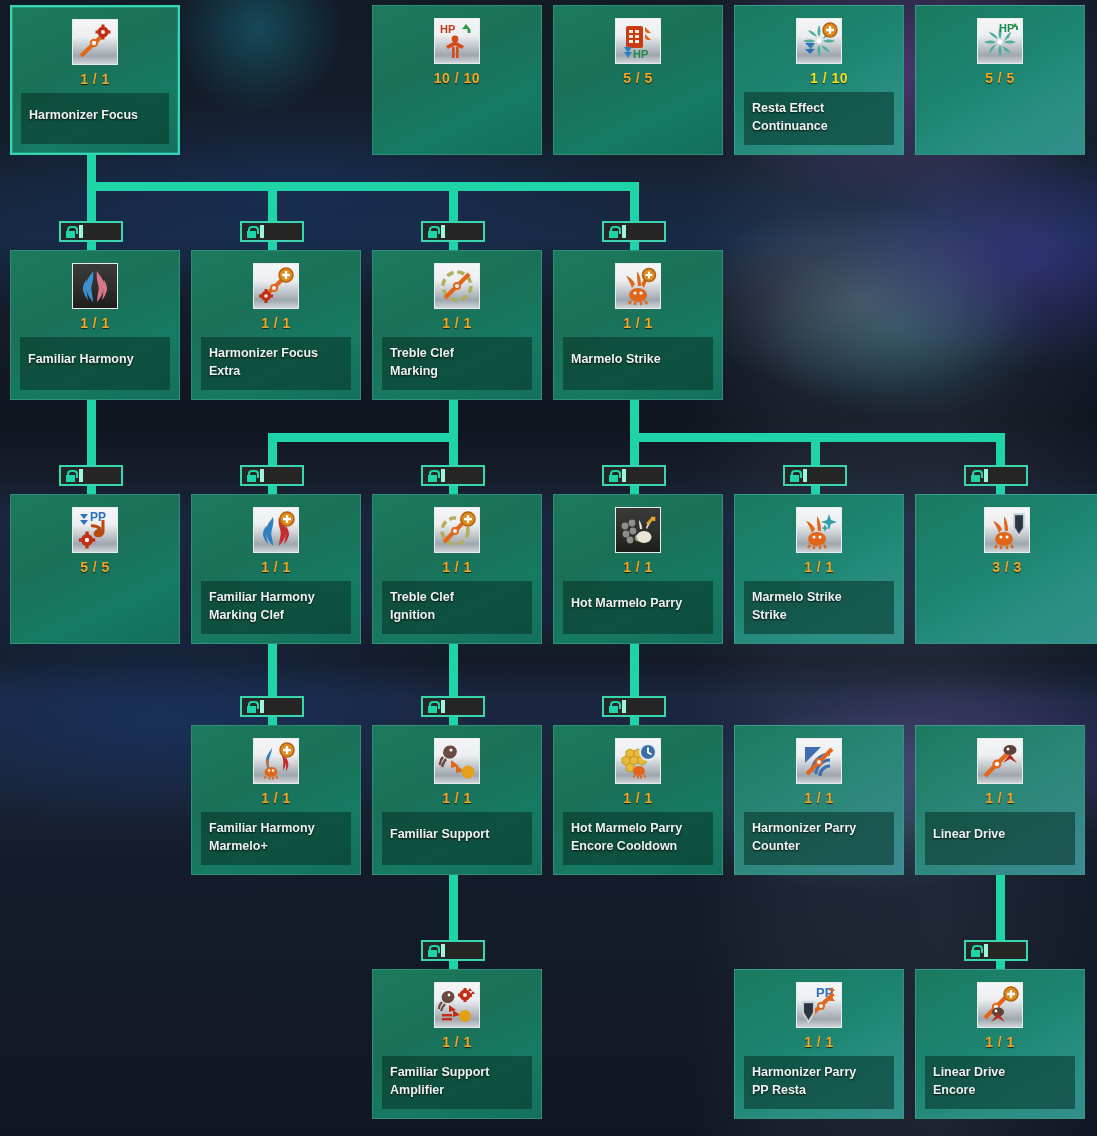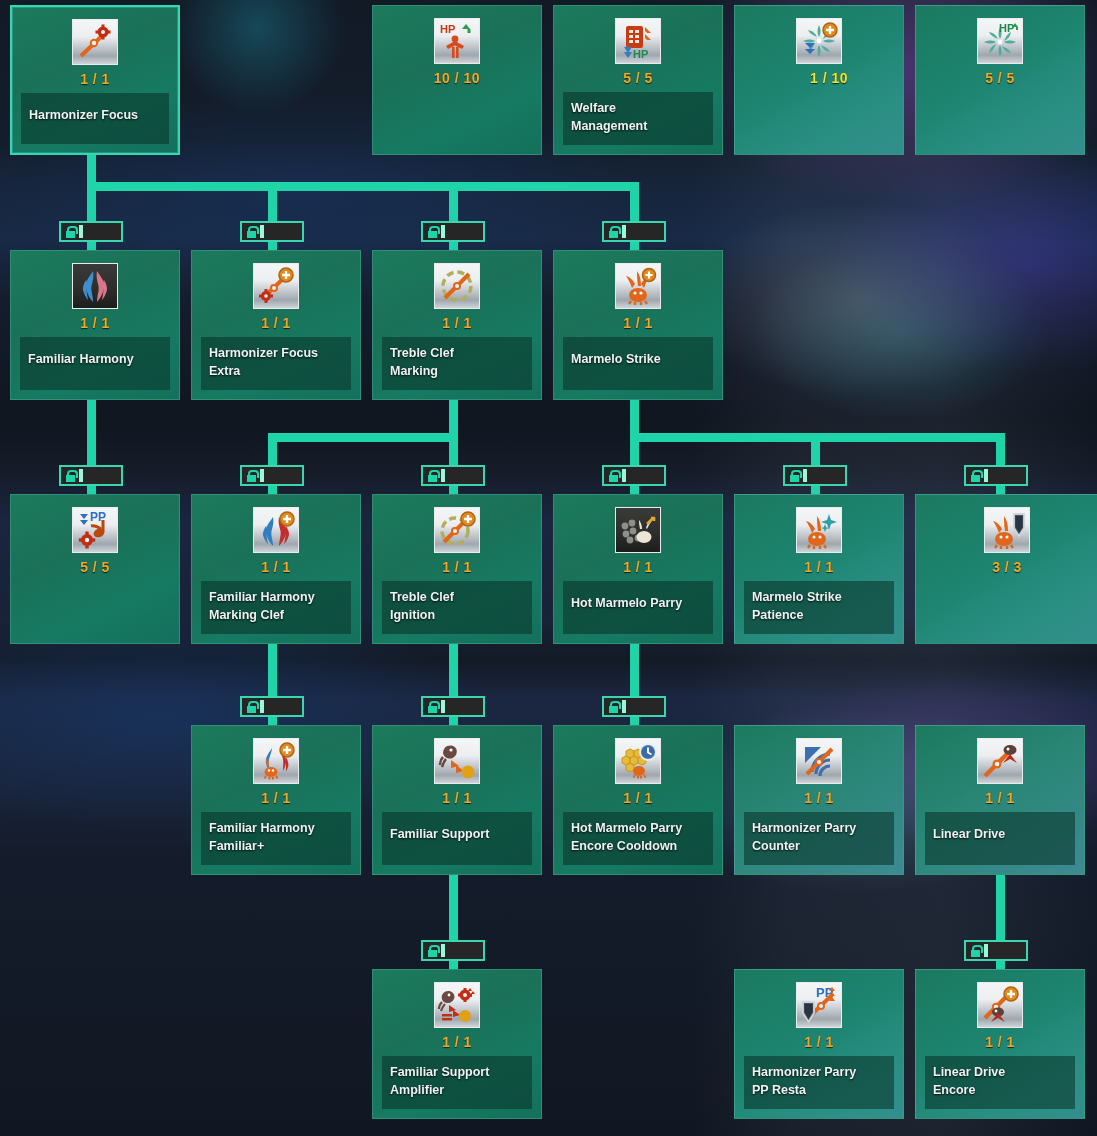--- a/index.html
+++ b/index.html
@@ -354,24 +354,20 @@
               <rect x="17" y="19" width="4" height="3"></rect>
             </g>
     <path d="M27 6l6 6h-4l-2-2z" fill="#e2661a"></path>
             <path d="M27 13l6 6h-4l-2-2z" fill="#e2661a"></path>
     <path d="M6 26l4 6 4-6z" fill="#2f7fc0"></path>
             <path d="M6 31l4 6 4-6z" fill="#2f7fc0"></path>
     <text x="15" y="37" font-size="11" font-weight="bold" fill="#1b8a4a" font-family="Liberation Sans,sans-serif">HP</text>
   </svg>
         </div>
         <div class="ranks">5 / 5</div>
-        <div class="nameplate">
-          <div class="line">Welfare</div>
-          <div class="line">Management</div>
-        </div>
       </div>
       <div class="node tint-teal" style="left: 734px; top: 5px; width: 170px; height: 150px;">
         <div class="icon-wrap">
           <svg width="40" height="40" viewBox="0 0 40 40">
     <g fill="#4fae9a">
       <path d="M20 4c2 5 2 8 0 12-2-4-2-7 0-12z"></path>
               <path d="M20 36c-2-5-2-8 0-12 2 4 2 7 0 12z"></path>
       <path d="M4 20c5-2 8-2 12 0-4 2-7 2-12 0z"></path>
               <path d="M36 20c-5 2-8 2-12 0 4-2 7-2 12 0z"></path>
       <path d="M9 9c5 1 7 3 9 7-4-2-7-3-9-7z"></path>
@@ -382,20 +378,24 @@
     <circle cx="20" cy="20" r="2.4" fill="#fff"></circle>
     <g fill="#2f6fc0">
               <path d="M6 22l5 5 5-5z"></path>
               <path d="M6 28l5 5 5-5z"></path>
             </g>
     <circle cx="31" cy="9" r="7" fill="#e08a1e" stroke="#b06512" stroke-width="1.5"></circle>
     <path d="M31 5v8M27 9h8" stroke="#fff" stroke-width="2.4"></path>
   </svg>
         </div>
         <div class="ranks partial">1 / 10</div>
+        <div class="nameplate">
+          <div class="line">Resta Effect</div>
+          <div class="line">Continuance</div>
+        </div>
       </div>
       <div class="node tint-teal" style="left: 915px; top: 5px; width: 170px; height: 150px;">
         <div class="icon-wrap">
           <svg width="40" height="40" viewBox="0 0 40 40">
     <g fill="#4fae9a">
       <path d="M20 6c2 5 2 8 0 12-2-4-2-7 0-12z"></path>
               <path d="M20 36c-2-5-2-8 0-12 2 4 2 7 0 12z"></path>
       <path d="M4 21c5-2 8-2 12 0-4 2-7 2-12 0z"></path>
               <path d="M36 21c-5 2-8 2-12 0 4-2 7-2 12 0z"></path>
       <path d="M9 11c5 1 7 3 9 7-4-2-7-3-9-7z"></path>
@@ -586,21 +586,21 @@
               <path d="M30 4l2 6 6 2-6 2-2 6-2-6-6-2 6-2z"></path>
             </g>
     <g fill="#2fa0a8">
               <path d="M26 14l1.2 3.2L30 18l-2.8 .9L26 22l-1.2-3.1L22 18l2.8-.8z"></path>
             </g>
   </svg>
         </div>
         <div class="ranks">1 / 1</div>
         <div class="nameplate">
           <div class="line">Marmelo Strike</div>
-          <div class="line">Patience</div>
+          <div class="line">Strike</div>
         </div>
       </div>
       <div class="node tint-teal" style="left: 915px; top: 494px; width: 184px; height: 150px;">
         <div class="icon-wrap">
           <svg width="40" height="40" viewBox="0 0 40 40">
     <g fill="#e2661a">
       <path d="M12 23c-2-6-4-9-6-12 4 1 7 4 9 8z"></path>
       <path d="M18 21c-1-7-1-11-1-15 3 4 4 9 4 15z"></path>
       <ellipse cx="17" cy="29" rx="9" ry="7"></ellipse>
       <path d="M10 35l-2 3M14 36v3M20 36v3M24 35l2 3" stroke="#e2661a" stroke-width="2.4"></path>
@@ -630,21 +630,21 @@
     </g>
     <circle cx="13" cy="29.5" r="1.2" fill="#fff"></circle>
             <circle cx="17" cy="29.5" r="1.2" fill="#fff"></circle>
     <circle cx="31" cy="9" r="7" fill="#e08a1e" stroke="#b06512" stroke-width="1.5"></circle>
     <path d="M31 5v8M27 9h8" stroke="#fff" stroke-width="2.4"></path>
   </svg>
         </div>
         <div class="ranks">1 / 1</div>
         <div class="nameplate">
           <div class="line">Familiar Harmony</div>
-          <div class="line">Familiar+</div>
+          <div class="line">Marmelo+</div>
         </div>
       </div>
       <div class="node" style="left: 372px; top: 725px; width: 170px; height: 150px;">
         <div class="icon-wrap">
           <svg width="40" height="40" viewBox="0 0 40 40">
     <ellipse cx="13" cy="11" rx="7" ry="6.5" fill="#6a4940" transform="rotate(-25 13 11)"></ellipse>
     <path d="M6 16c-2 2-3 5-3 8" stroke="#6a4940" stroke-width="2.5" fill="none"></path>
     <path d="M9 18c-2 2-3 5-4 8" stroke="#6a4940" stroke-width="2.5" fill="none"></path>
     <circle cx="14" cy="9" r="1.6" fill="#fff"></circle>
     <g fill="#e2661a">

